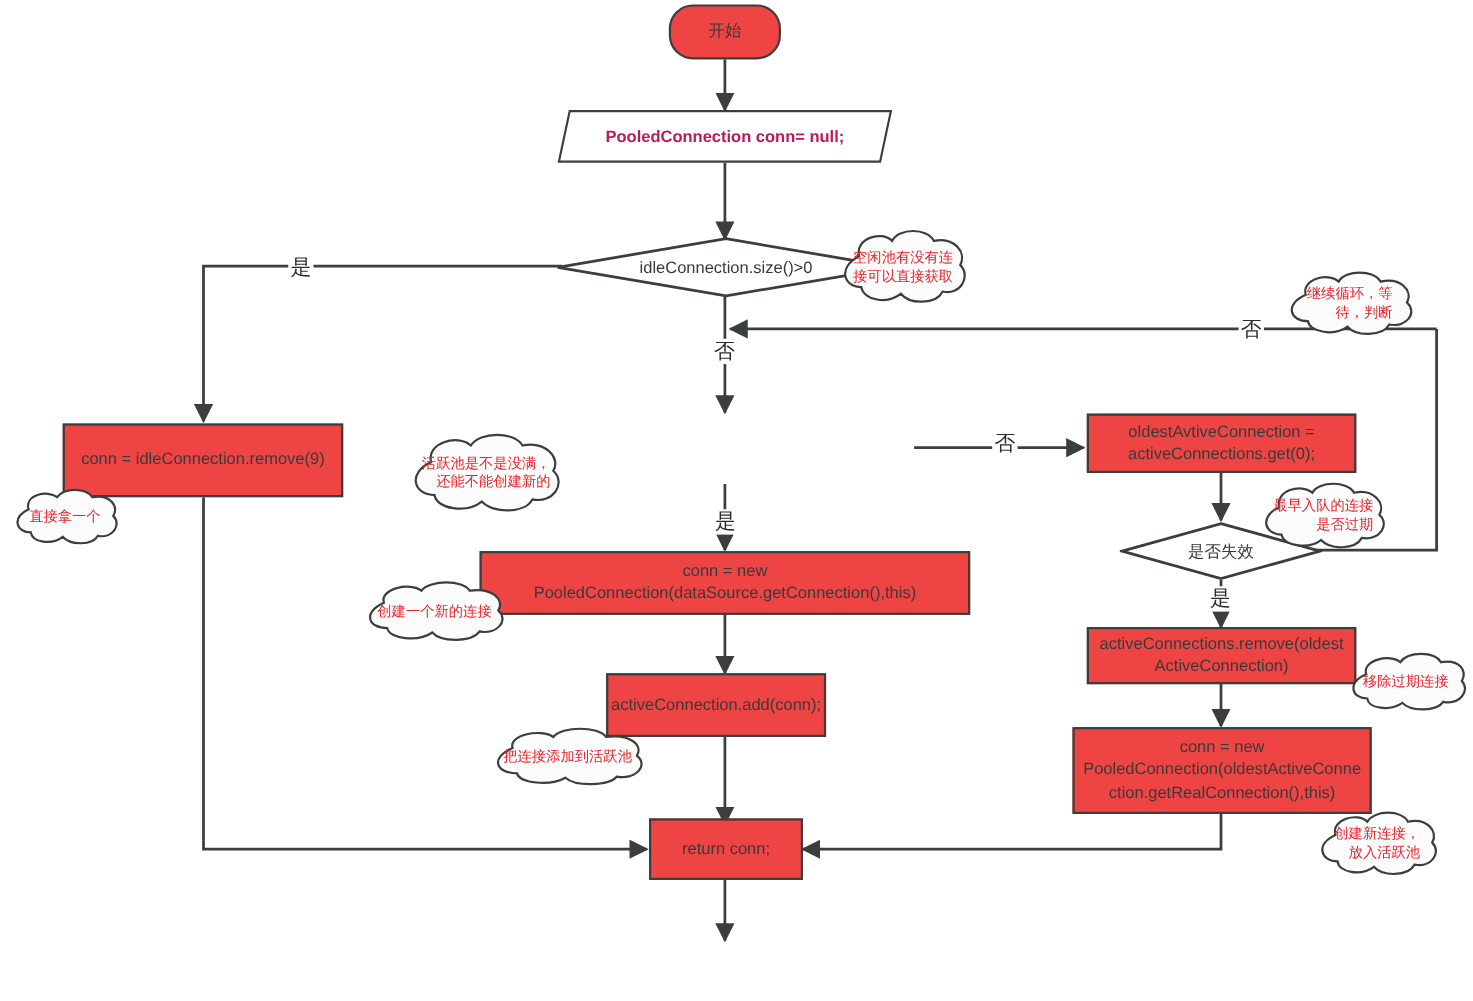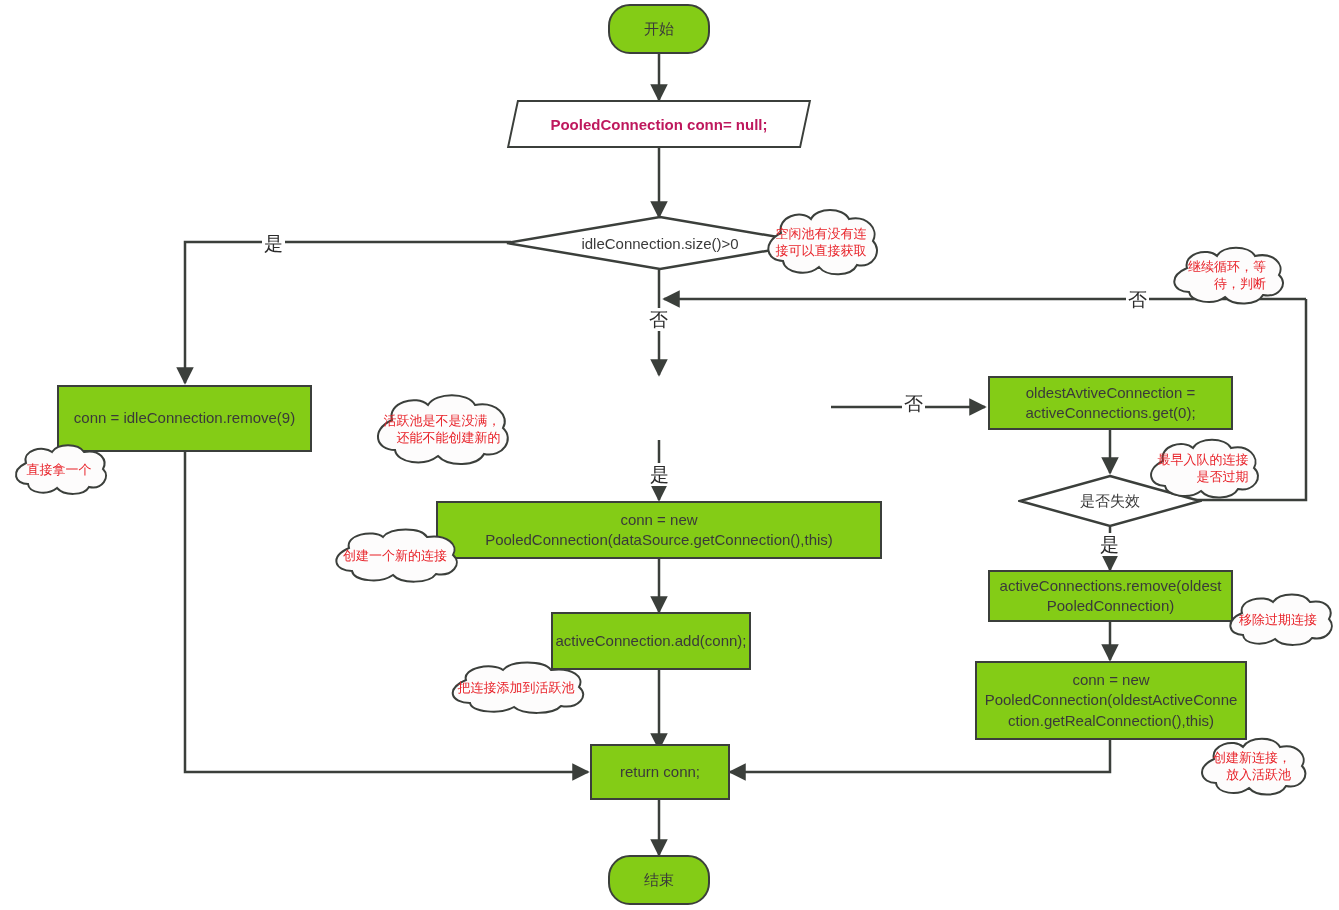--- a/index.html
+++ b/index.html
@@ -22,21 +22,21 @@
     left: 0;
     top: 0;
     width: 1339px;
     height: 910px;
   }
 
   
   .node {
     position: absolute;
     box-sizing: border-box;
-    background: #84cc16;
+    background: #ef4444;
     border: 2px solid #3b3f3b;
     display: flex;
     align-items: center;
     justify-content: center;
     text-align: center;
     color: #3a3a3a;
     font-size: 15px;
     line-height: 1.35;
     z-index: 3;
   }
@@ -226,36 +226,33 @@
 
   <div class="diamond" style="left:1018px; top:474px; width:184px; height:54px;">
     <svg class="dshape" viewBox="0 0 184 54" preserveAspectRatio="none" xmlns="http://www.w3.org/2000/svg">
       <polygon points="92,2 182,27 92,52 2,27" fill="#ffffff" stroke="#3b3f3b" stroke-width="2.5"></polygon>
     </svg>
     <span class="txt">是否失效</span>
   </div>
 
   <div class="node" style="left:988px; top:570px; width:245px; height:52px;">
     <span class="txt">activeConnections.remove(oldest
-PooledConnection)</span>
+ActiveConnection)</span>
   </div>
 
   <div class="node" style="left:975px; top:661px; width:272px; height:79px;">
     <span class="txt">conn = new
 PooledConnection(oldestActiveConne
 ction.getRealConnection(),this)</span>
   </div>
 
   <div class="node" style="left:590px; top:744px; width:140px; height:56px;">
     <span class="txt">return conn;</span>
   </div>
 
-  <div class="node term" style="left:608px; top:855px; width:102px; height:50px;">
-    <span class="txt">结束</span>
-  </div>
 
   <div class="branch-label" style="left:262px; top:232px;">是</div>
   <div class="branch-label" style="left:647px; top:308px;">否</div>
   <div class="branch-label" style="left:902px; top:392px;">否</div>
   <div class="branch-label" style="left:648px; top:463px;">是</div>
   <div class="branch-label" style="left:1126px; top:288px;">否</div>
   <div class="branch-label" style="left:1098px; top:533px;">是</div>
 
   <div class="cloud" style="left:757px; top:207px; width:128px; height:72px;">
     <svg class="cloud-svg" viewBox="0 0 128 72" preserveAspectRatio="none" xmlns="http://www.w3.org/2000/svg">

